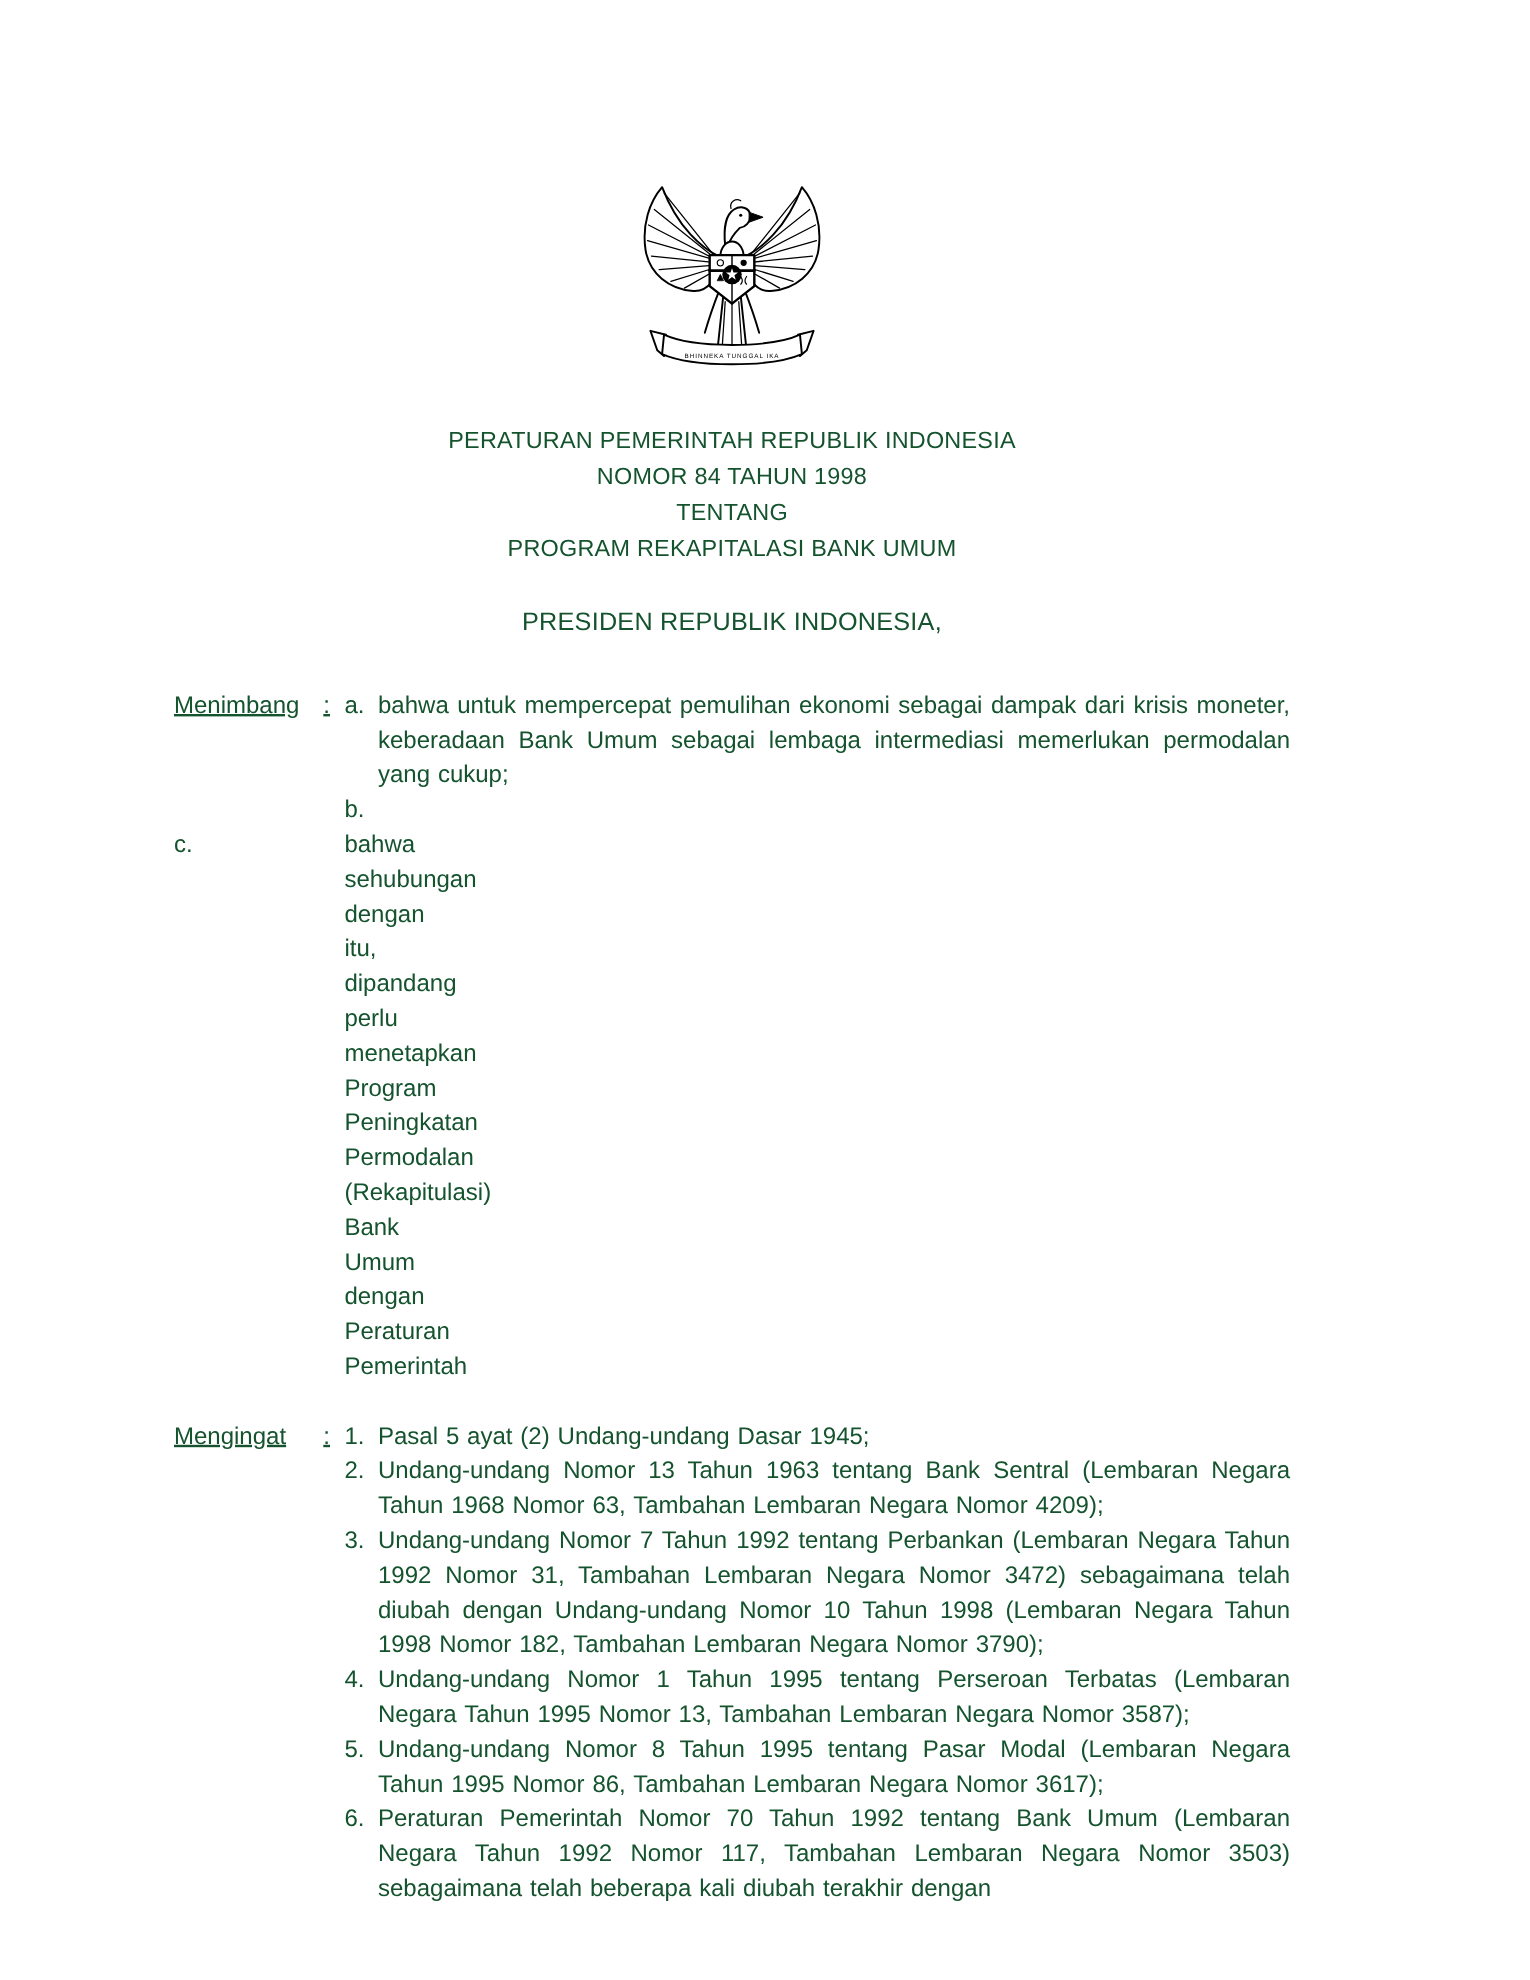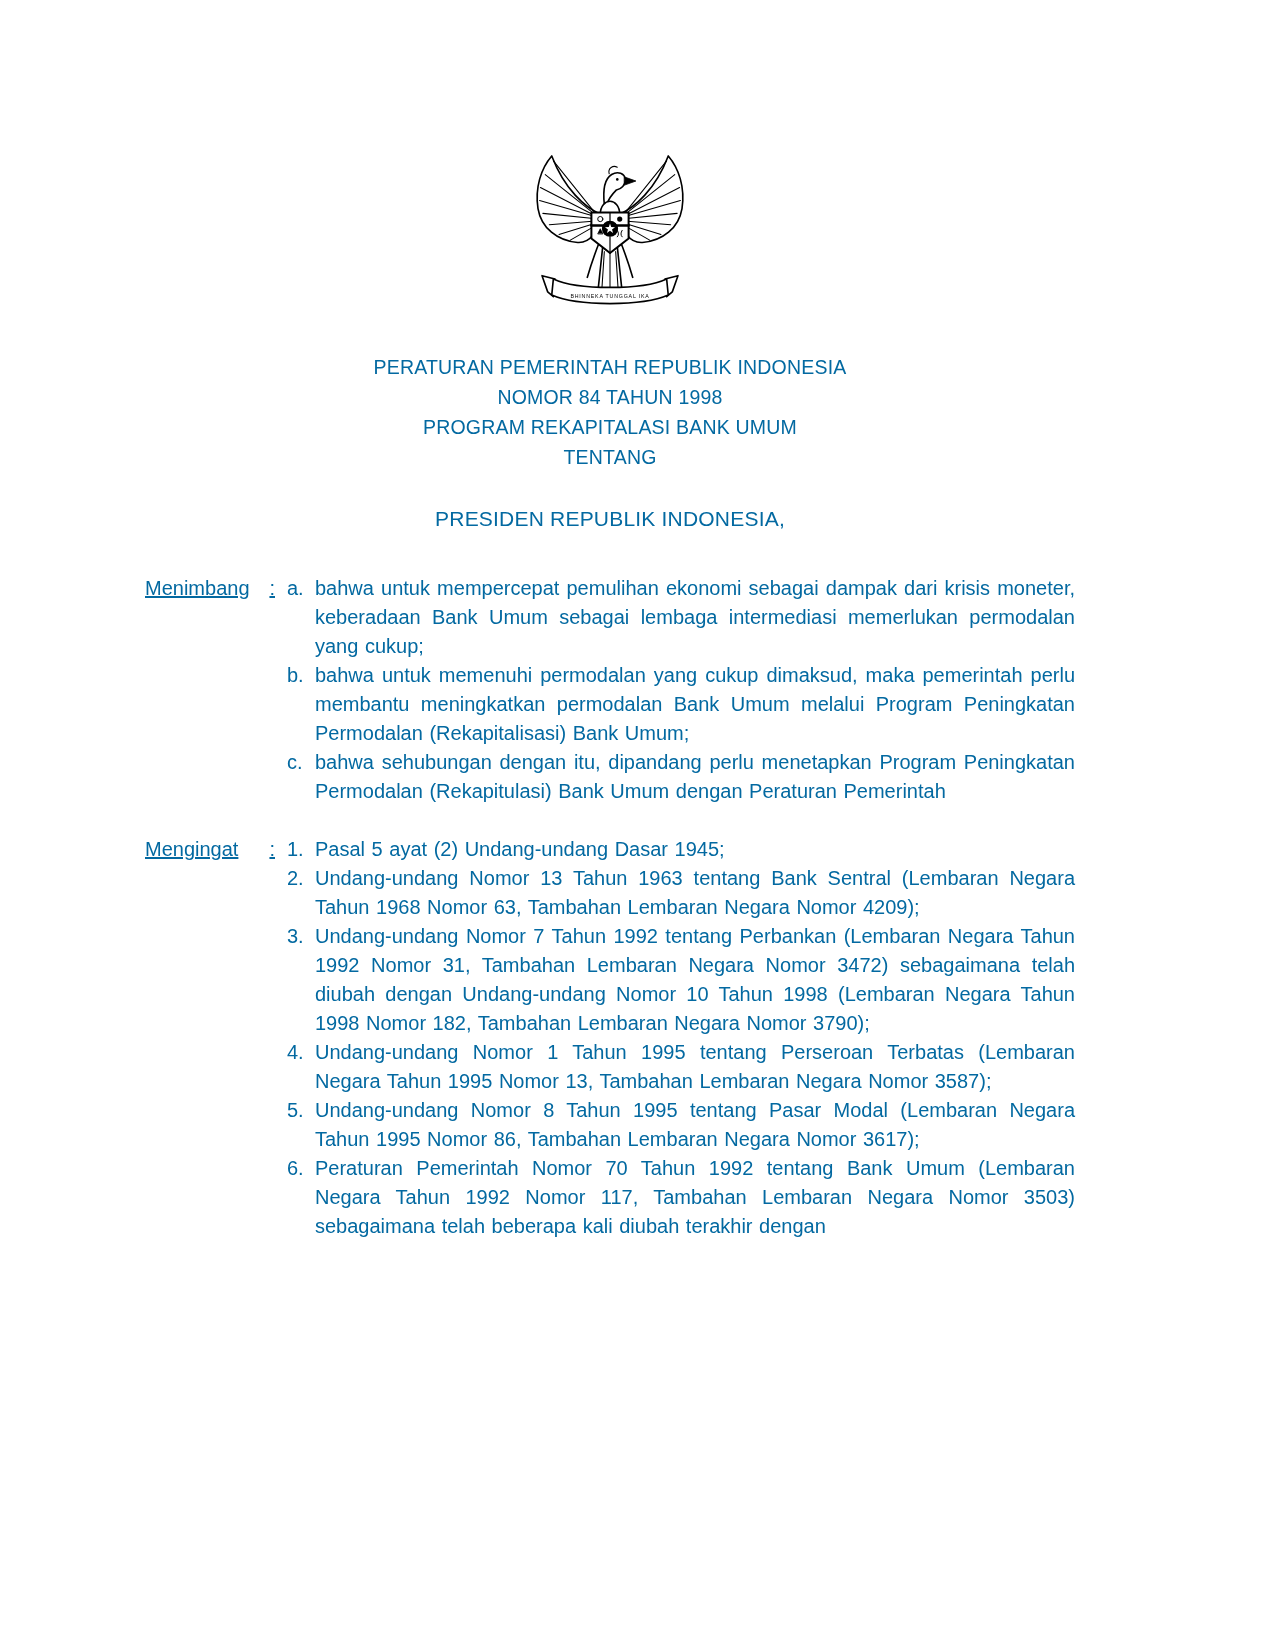--- a/index.html
+++ b/index.html
@@ -2,21 +2,21 @@
 <html><head>
 <meta charset="utf-8">
 <style>
   * { box-sizing: border-box; }
   html, body { margin: 0; padding: 0; background: #ffffff; }
   .page {
     position: relative;
     width: 1275px;
     height: 1650px;
     background: #ffffff;
-    color: #0369a1;
+    color: #14532d;
     font-family: "Liberation Sans", sans-serif;
     overflow: hidden;
   }
   .content {
     position: absolute;
     left: 145px;
     top: 0;
     width: 930px;
   }
   .emblem {
@@ -131,37 +131,36 @@
             <path d="M40,174 C70,188 150,188 180,174 L182,194 C150,208 70,208 38,194 Z" fill="#fff"></path>
           </g>
         </g>
         <text x="110" y="198" text-anchor="middle" font-size="6.5" letter-spacing="1" fill="#000" font-family="Liberation Sans, sans-serif">BHINNEKA TUNGGAL IKA</text>
       </svg>
     </div>
 
     <div class="title-block">
       <div>PERATURAN PEMERINTAH REPUBLIK INDONESIA</div>
       <div>NOMOR 84 TAHUN 1998</div>
+      <div>TENTANG</div>
       <div>PROGRAM REKAPITALASI BANK UMUM</div>
-      <div>TENTANG</div>
     </div>
 
     <div class="subtitle">PRESIDEN REPUBLIK INDONESIA,</div>
 
     <div class="section first">
       <div class="sec-label">
         <span>Menimbang</span>
         <span>:</span>
       </div>
       <div class="marker">a.</div>
       <div class="item-text">bahwa untuk mempercepat pemulihan ekonomi sebagai dampak dari krisis moneter, keberadaan Bank Umum sebagai lembaga intermediasi memerlukan permodalan yang cukup;</div>
 
       <div class="sec-label"></div>
       <div class="marker">b.</div>
-      <div class="item-text">bahwa untuk memenuhi permodalan yang cukup dimaksud, maka pemerintah perlu membantu meningkatkan permodalan Bank Umum melalui Program Peningkatan Permodalan (Rekapitalisasi) Bank Umum;</div>
 
       <div class="sec-label"></div>
       <div class="marker">c.</div>
       <div class="item-text">bahwa sehubungan dengan itu, dipandang perlu menetapkan Program Peningkatan Permodalan (Rekapitulasi) Bank Umum dengan Peraturan Pemerintah</div>
     </div>
 
     <div class="section next">
       <div class="sec-label">
         <span>Mengingat</span>
         <span>:</span>

